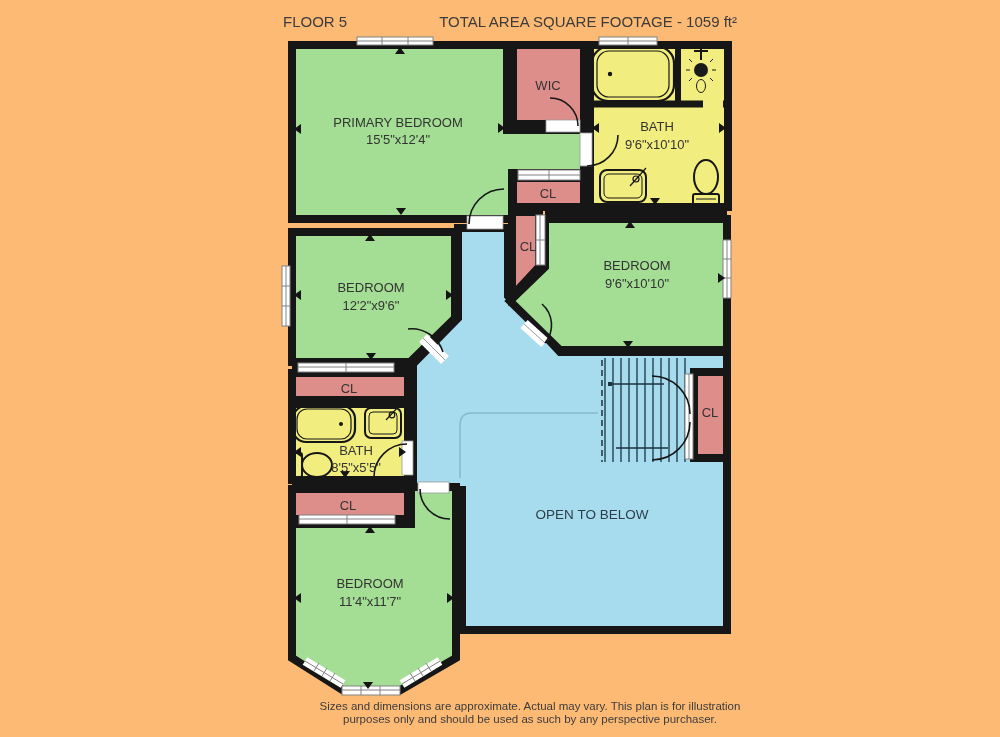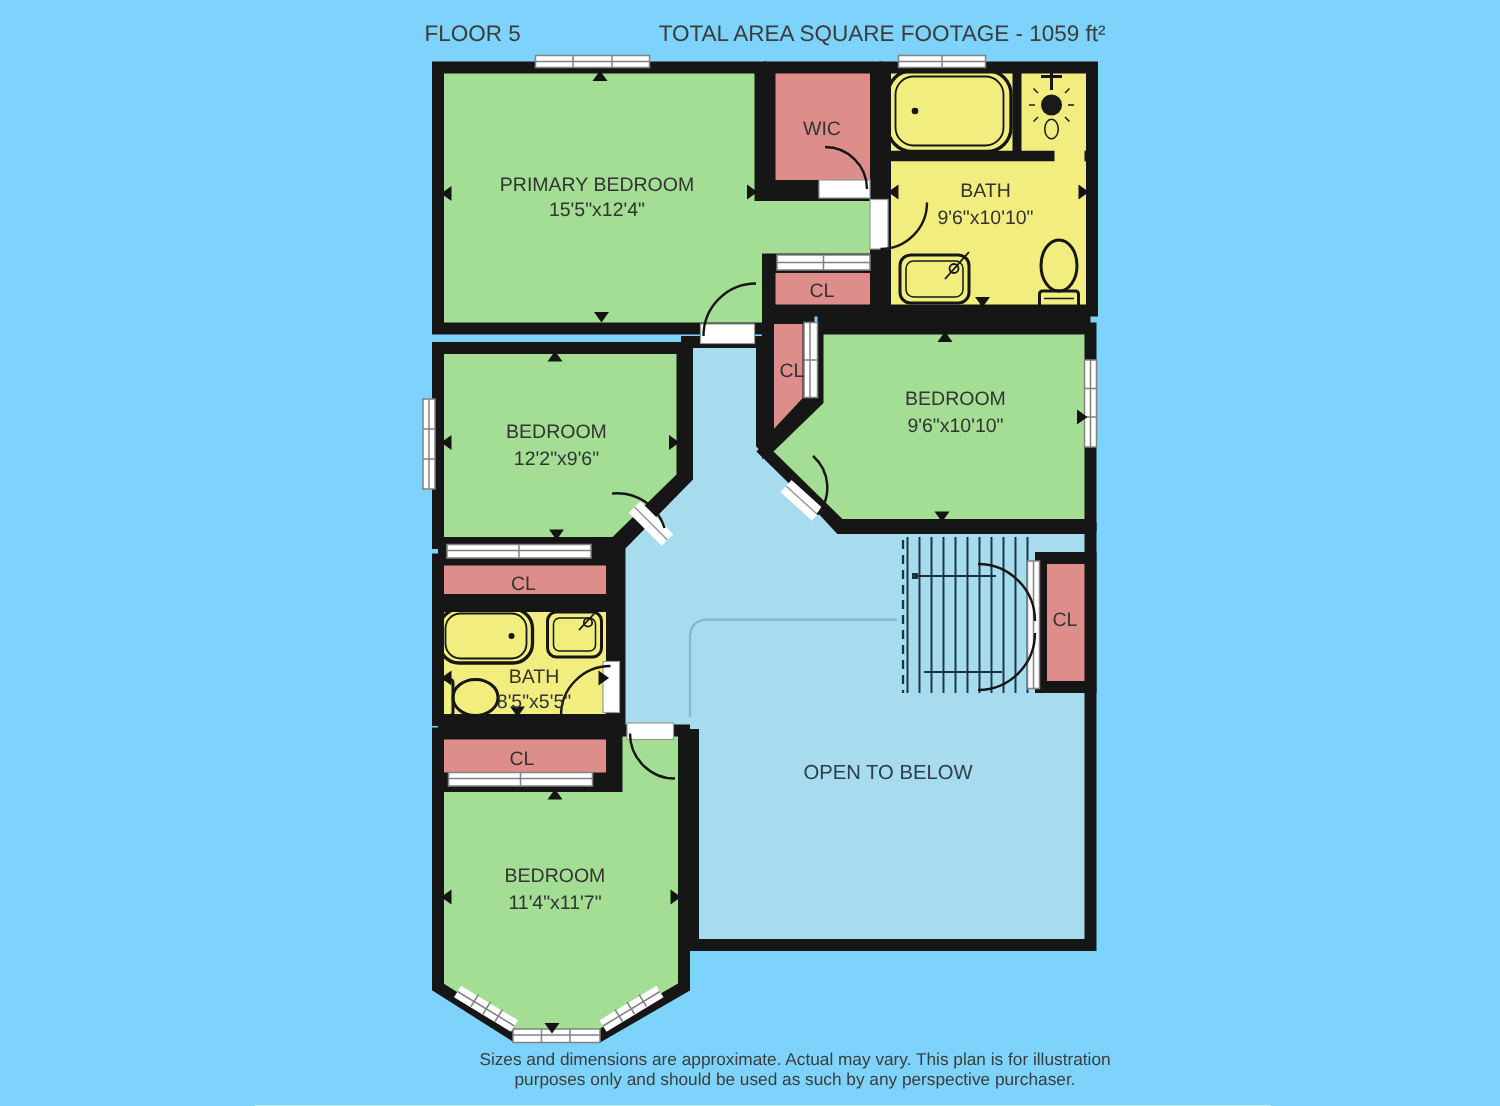--- a/index.html
+++ b/index.html
@@ -1,16 +1,16 @@
 <!DOCTYPE html>
 <html><head>
 <meta charset="utf-8">
 <style>
   html,body{margin:0;padding:0;background:#fff;}
-  .stage{position:relative;width:1000px;height:737px;background:#7dd3fc;overflow:hidden;
+  .stage{position:relative;width:1000px;height:737px;background:#fdba74;overflow:hidden;
          font-family:"Liberation Sans",sans-serif;}
   svg text{font-family:"Liberation Sans",sans-serif;fill:#333333;}
   .hdr{font-size:15px;fill:#3c3c3c;}
   .room-name,.room-dim{font-size:13px;text-anchor:middle;}
   .cl-label{font-size:13px;text-anchor:middle;}
   .open-label{font-size:13.5px;text-anchor:middle;fill:#2d3e48;}
   .footer-line{font-size:11.5px;text-anchor:middle;fill:#3c3c3c;}
   .wallpoly{stroke:#161616;stroke-width:8;stroke-linejoin:miter;}
   .iwall{stroke:#161616;fill:none;}
   .fix{stroke:#161616;fill:none;}

